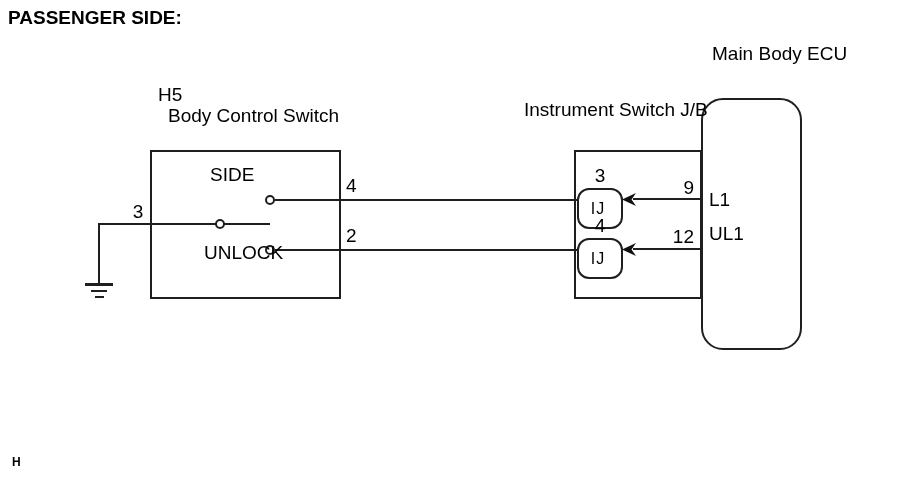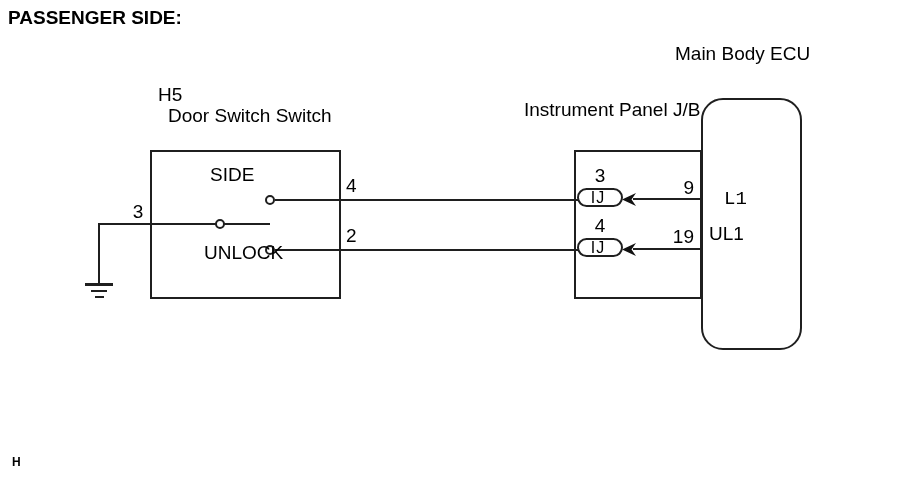--- a/index.html
+++ b/index.html
@@ -16,44 +16,44 @@
   .lbl { position: absolute; font-size: 19px; line-height: 21px; white-space: pre; z-index: 5; }
   .bold { font-weight: bold; }
   .wire { position: absolute; background: #1f1f1f; z-index: 3; }
   .box { position: absolute; border: 2px solid #1f1f1f; box-sizing: border-box; background: transparent; }
   .contact {
     position: absolute; width: 6px; height: 6px;
     border: 2px solid #1f1f1f; border-radius: 50%;
     background: #ffffff; z-index: 4;
   }
   .ij-oval {
-    position: absolute; width: 46px; height: 19px;
+    position: absolute; width: 46px; height: 41px;
     border: 2px solid #1f1f1f; border-radius: 12px;
     box-sizing: border-box; background: #ffffff; z-index: 4;
     display: flex; align-items: center; justify-content: center;
     font-size: 16px; letter-spacing: 1px; padding-right: 4px;
   }
   .arrowhead { position: absolute; z-index: 5; }
   .pin { position: absolute; font-size: 19px; line-height: 20px; z-index: 5; }
   .center { text-align: center; }
   .right { text-align: right; }
 </style>
 </head>
 <body>
 
 <div id="stage">
 
   <div class="lbl bold" style="left:8px; top:7px;">PASSENGER SIDE:</div>
 
-  <div class="lbl" style="left:675px; top:43px;text-align:center;">Main Body ECU</div>
+  <div class="lbl" style="left:712px; top:43px;text-align:center;">Main Body ECU</div>
 
   <div class="lbl" style="left:158px; top:84px;">H5</div>
-  <div class="lbl" style="left:168px; top:105px;">Door Switch Switch</div>
+  <div class="lbl" style="left:168px; top:105px;">Body Control Switch</div>
 
-  <div class="lbl" style="left:524px; top:99px;">Instrument Panel J/B</div>
+  <div class="lbl" style="left:524px; top:99px;">Instrument Switch J/B</div>
 
   <div class="box" style="left:574px; top:150px; width:128px; height:149px; z-index:0;"></div>
 
   <div class="box" style="left:701px; top:98px; width:101px; height:252px; border-radius:22px; background:#ffffff; z-index:1;"></div>
 
   <div class="box" style="left:150px; top:150px; width:191px; height:149px; z-index:2;"></div>
 
   <div class="lbl" style="left:210px; top:164px;">SIDE</div>
   <div class="lbl" style="left:204px; top:242px;">UNLOCK</div>
 
@@ -86,20 +86,20 @@
   <svg class="arrowhead" style="left:622px; top:243px;" width="15" height="13" viewBox="0 0 15 13">
     <path d="M0,6.5 L14,0 L9.5,6.5 L14,13 Z" fill="#111111"></path>
   </svg>
 
   <div class="pin center" style="left:128px; top:202px; width:20px;">3</div>
   <div class="pin" style="left:346px; top:176px;">4</div>
   <div class="pin" style="left:346px; top:226px;">2</div>
   <div class="pin center" style="left:590px; top:166px; width:20px;">3</div>
   <div class="pin center" style="left:590px; top:216px; width:20px;">4</div>
   <div class="pin right" style="left:664px; top:178px; width:30px;">9</div>
-  <div class="pin right" style="left:664px; top:227px; width:30px;">19</div>
+  <div class="pin right" style="left:664px; top:227px; width:30px;">12</div>
 
-  <div class="lbl" style="left:724px; top:189px;font-family:Liberation Mono, monospace;">L1</div>
+  <div class="lbl" style="left:709px; top:189px;">L1</div>
   <div class="lbl" style="left:709px; top:223px;">UL1</div>
 
   <div class="abs bold" style="left:12px; top:455px; font-size:12px; z-index:5;">H</div>
 
 </div>
 
 </body></html>

